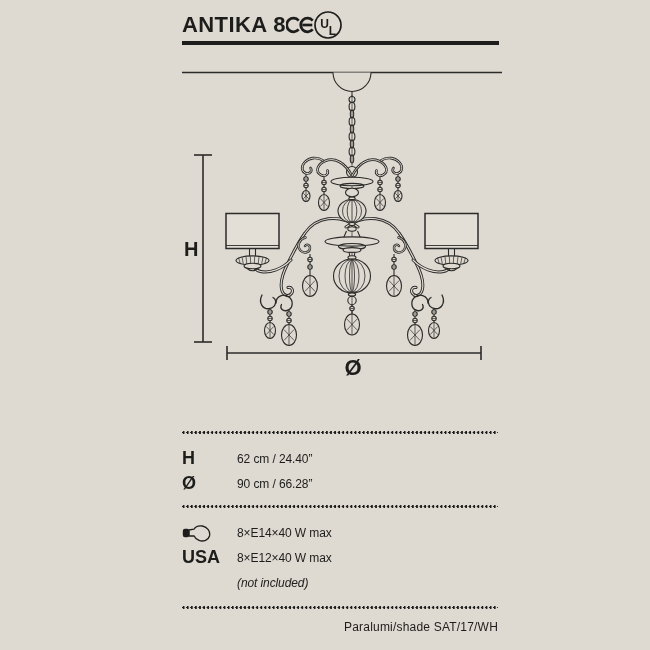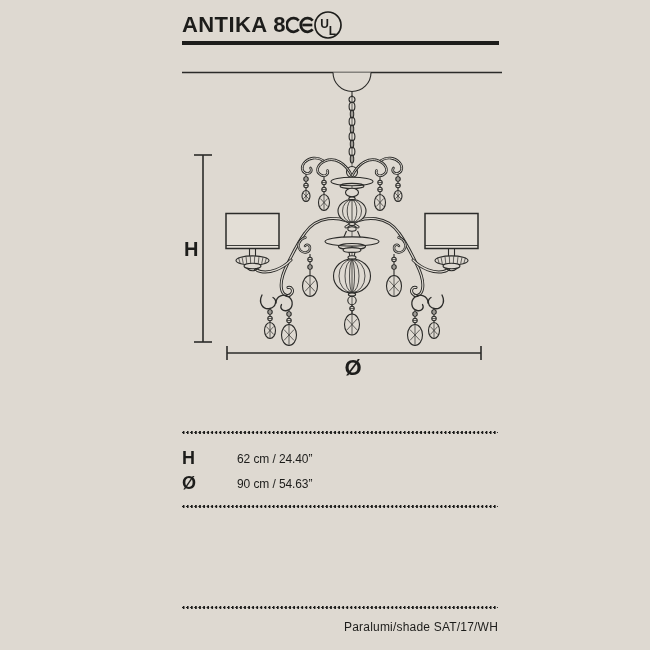--- a/index.html
+++ b/index.html
@@ -235,20 +235,39 @@
   <div class="dotted d2"></div>
   <div class="dotted d3"></div>
 
   <div class="specs">
     <div class="row">
       <span class="lbl">H</span>
       <span class="val">62 cm / 24.40”</span>
     </div>
     <div class="row">
       <span class="lbl">Ø</span>
-      <span class="val">90 cm / 54.63”</span>
+      <span class="val">90 cm / 66.28”</span>
     </div>
   </div>
 
+  <div class="lamping">
+    <div class="row">
+      <span class="bulb-cell">
+        <svg width="32" height="18" viewBox="0 0 32 18">
+          <rect x="0.8" y="4.8" width="6.5" height="8.4" rx="2.2" fill="var(--ink)"></rect>
+          <path d="M7,6 L12,5.2 C13.5,2.6 17,1.4 20.5,2 C25.5,3 28.5,7.5 27.5,12 C26.5,16 21.5,18 17,16.4 C14.5,15.5 12.8,13.8 12,11.8 L7,12 Z" fill="none" stroke="var(--ink)" stroke-width="1.3" stroke-linejoin="round"></path>
+        </svg>
+      </span>
+      <span class="val">8×E14×40 W max</span>
+    </div>
+    <div class="row">
+      <span class="lbl">USA</span>
+      <span class="val">8×E12×40 W max</span>
+    </div>
+    <div class="row">
+      <span class="bulb-cell"></span>
+      <span class="val note">(not included)</span>
+    </div>
+  </div>
 
   <div class="footer">Paralumi/shade SAT/17/WH</div>
 
 </div>
 
 </body></html>

